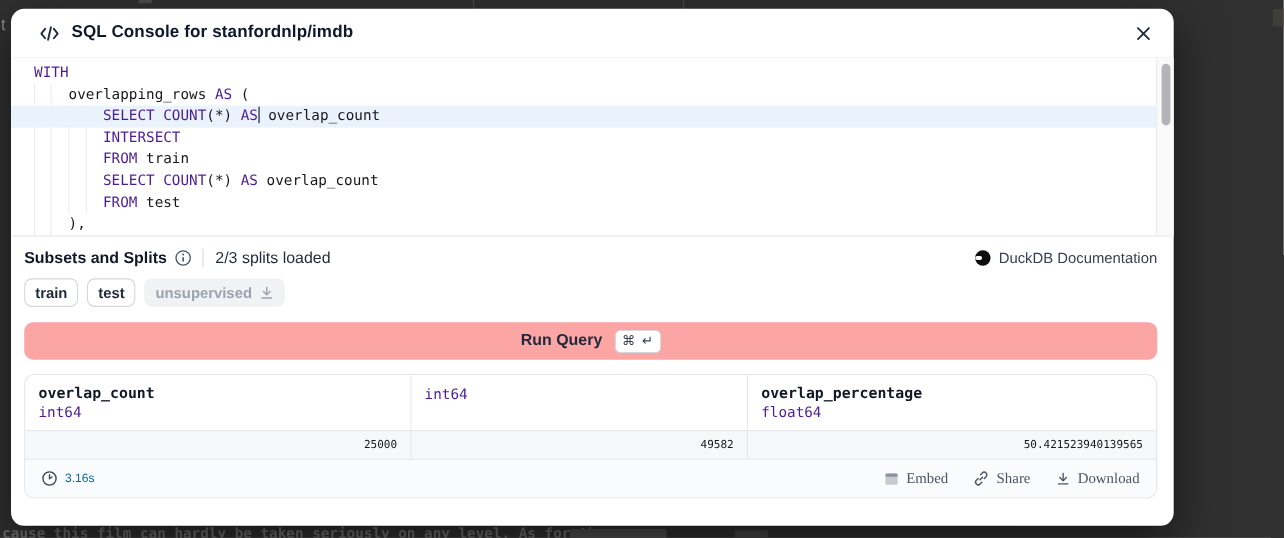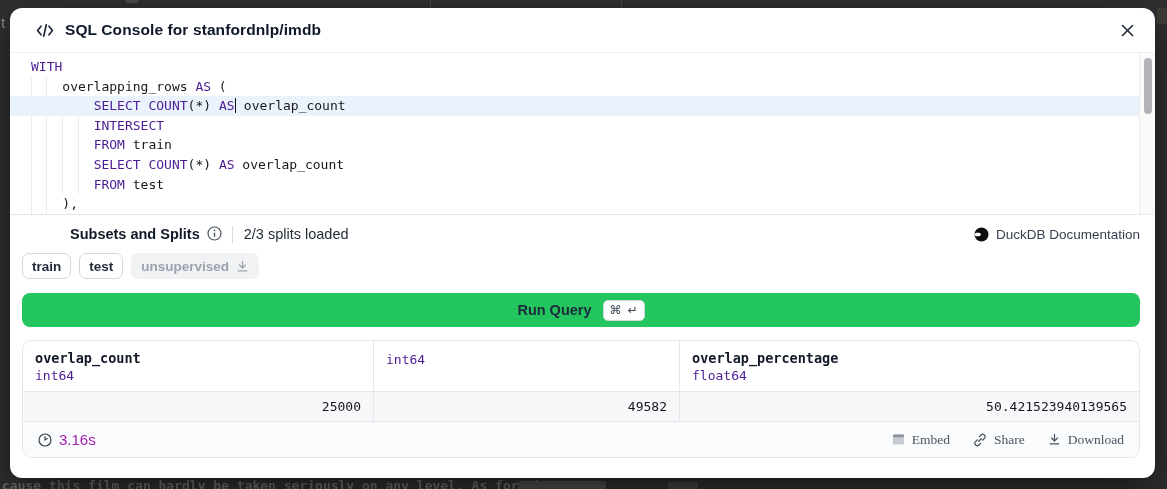--- a/index.html
+++ b/index.html
@@ -13,21 +13,21 @@
   .bg-text{left:2px;top:478px;font-family:"DejaVu Sans Mono",monospace;font-size:13px;font-weight:700;color:#6f6f6f;white-space:nowrap;}
   .bg-t{left:1px;top:14px;font-size:15px;color:#8d8d8d;}
   .bg-pill-top{left:430px;top:-8px;width:190px;height:18px;border:1px solid #4c4c4c;border-radius:7px;}
   .bg-line-top{left:126px;top:0;width:12px;height:3px;background:#4c4c4c;}
   .bg-pill-bottom{left:518px;top:481px;width:88px;height:12px;background:#4f4f4f;border-radius:3px;}
   .bg-frag-br{left:668px;top:482px;width:30px;height:10px;background:#454545;}
   .bg-strip-tr{left:1157px;top:8px;width:10px;height:16px;background:#403e38;}
 
   
   .modal{
-    position:absolute;left:10px;top:8px;width:1145px;height:470px;
+    position:absolute;left:10px;top:8px;width:1057px;height:470px;
     background:#fff;border-radius:12px;overflow:hidden;
     box-shadow:0 14px 44px rgba(0,0,0,.55);
   }
   .modal-header{height:44px;display:flex;align-items:center;padding:0 16px 0 26px;border-bottom:1px solid #f0f0f3;}
   .code-icon{display:flex;margin-right:11px;}
   .modal-title{font-size:15.5px;font-weight:700;color:#0f172a;letter-spacing:.1px;}
   .close-btn{margin-left:auto;background:none;border:none;padding:4px;cursor:pointer;display:flex;}
 
   
   .editor{
@@ -43,60 +43,60 @@
   .guide{position:absolute;width:1px;background:#ebebf0;z-index:0;}
   .g0{left:21px;top:24px;height:137px;}
   .g1{left:36px;top:24px;height:137px;}
   .g2{left:52px;top:43px;height:98px;}
   .g3{left:68px;top:43px;height:98px;}
   .sb-track{position:absolute;right:0;top:0;bottom:0;width:15px;background:#fafafa;border-left:1px solid #ececec;z-index:2;}
   .sb-thumb{position:absolute;right:3px;top:5px;width:8px;height:56px;border-radius:4px;background:#b4b4b8;}
 
   
   .modal-body{padding:11px 15px 0 12px;}
-  .subsets-row{display:flex;font-size:14.5px;color:#1f2937;margin-left:48px;}
+  .subsets-row{display:flex;align-items:center;font-size:14.5px;color:#1f2937;}
   .subsets-label{font-weight:700;color:#111827;margin-right:7px;}
   .info-icon{display:flex;margin-right:10px;cursor:pointer;}
   .vdiv{width:1px;height:17px;background:#d7dadf;margin-right:11px;}
   .doc-link{margin-left:auto;display:flex;align-items:center;gap:7px;color:#374151;font-size:13.5px;cursor:pointer;text-decoration:none;}
 
   .badges{display:flex;gap:8px;margin-top:10px;align-items:center;}
   .badge{
     border:1px solid #d4d7dc;border-radius:7px;background:#fff;
     padding:0 9px;height:24px;display:flex;align-items:center;
     font-weight:700;font-size:13.5px;color:#1f2937;cursor:pointer;
   }
   .badge.disabled{border-color:transparent;background:#f1f2f4;color:#9ca3af;gap:7px;}
 
   .run-bar{
-    margin-top:14px;height:34px;background:#22c55e;border-radius:8px;
+    margin-top:14px;height:34px;background:#fca5a5;border-radius:8px;
     display:flex;align-items:center;justify-content:center;gap:11px;cursor:pointer;border:none;width:100%;
   }
   .run-label{font-weight:700;font-size:14.5px;color:#1e293b;}
   .kbd{
     border:1px solid #d6d9de;background:#fff;border-radius:5px;padding:2px 6px 3px;
     font-family:"DejaVu Sans",sans-serif;font-size:12px;color:#374151;display:flex;gap:6px;align-items:center;
   }
 
   
   .results-card{margin-top:13px;border:1px solid #e3e6ea;border-radius:9px;overflow:hidden;background:#fff;}
   .thead{display:flex;}
   .th{padding:9px 12px 8px;box-sizing:border-box;font-family:"DejaVu Sans Mono","Liberation Mono",monospace;}
   .th.c0{width:350px;}
   .th.c1{width:306px;border-left:1px solid #e5e7eb;}
   .th.c2{flex:1;border-left:1px solid #e5e7eb;}
   .col-name{font-weight:700;font-size:13.5px;color:#111827;}
   .col-type{font-size:13px;color:#4c1d95;margin-top:2px;}
   .trow{display:flex;border-top:1px solid #e5e7eb;background:#f7f8fa;}
-  .td{box-sizing:border-box;padding:7px 12px;text-align:right;font-family:"DejaVu Sans Mono","Liberation Mono",monospace;font-size:13px;color:#16181d;}
+  .td{box-sizing:border-box;padding:7px 12px;text-align:right;font-family:"DejaVu Sans Mono","Liberation Mono",monospace;font-size:10px;color:#16181d;}
   .td.c0{width:350px;}
   .td.c1{width:306px;border-left:1px solid #e5e7eb;}
   .td.c2{flex:1;border-left:1px solid #e5e7eb;}
   .tfoot{display:flex;align-items:center;border-top:1px solid #e5e7eb;background:#fafbfc;padding:9px 15px;}
-  .elapsed{display:flex;align-items:center;gap:7px;color:#a21caf;font-size:15px;}
+  .elapsed{display:flex;align-items:center;gap:7px;color:#0369a1;font-size:11px;}
   .actions{margin-left:auto;display:flex;gap:23px;}
   .action{display:flex;align-items:center;gap:7px;color:#4b5563;font-size:13.5px;background:none;border:none;padding:0;cursor:pointer;font-family:Liberation Serif, serif;}
 </style>
 </head>
 <body>
 
 <div class="bg-frag bg-text">cause this film can hardly be taken seriously on any level. As for the</div>
 <div class="bg-frag bg-t">t</div>
 <div class="bg-frag bg-pill-top"></div>
 <div class="bg-frag bg-line-top"></div>

